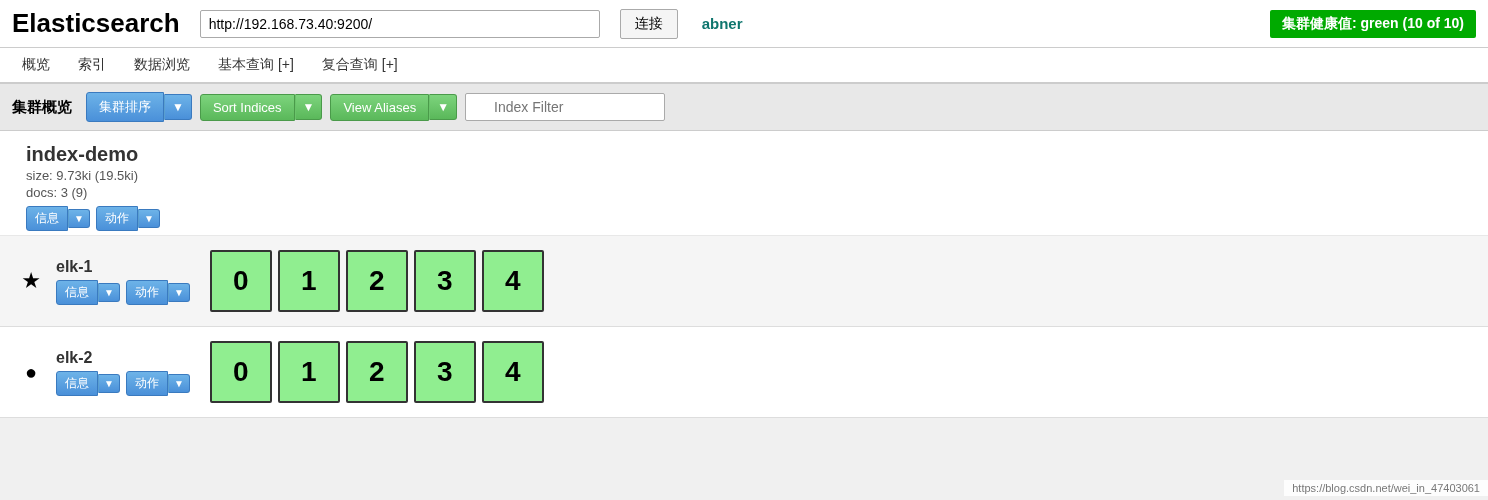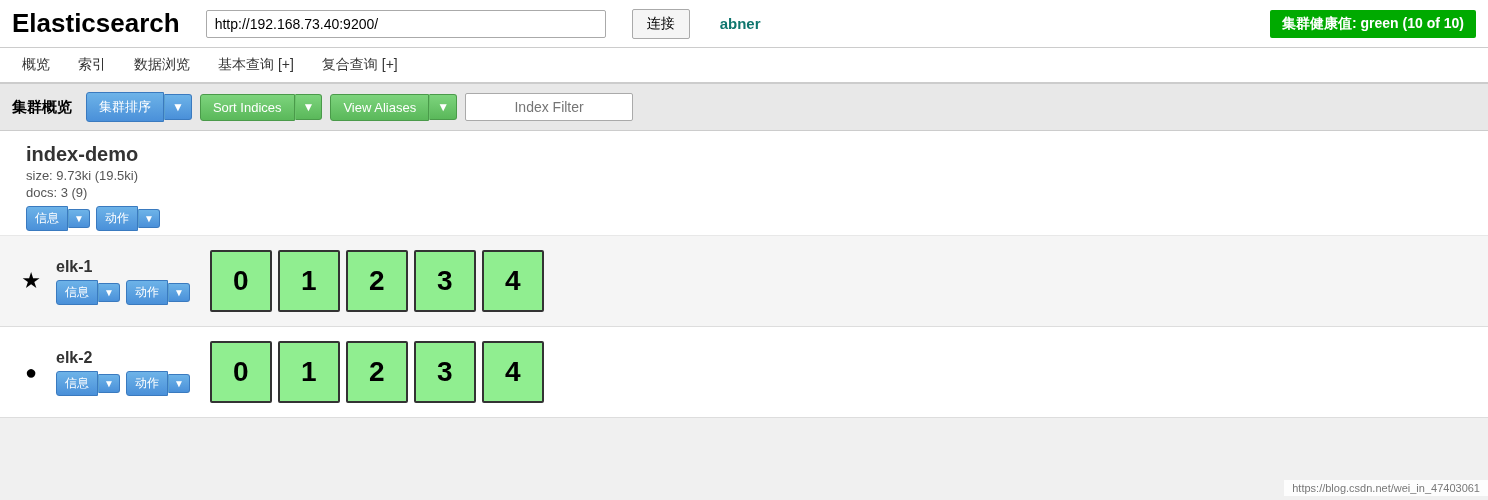--- a/index.html
+++ b/index.html
@@ -5,21 +5,21 @@
     * { box-sizing: border-box; margin: 0; padding: 0; }
     body { font-family: Arial, sans-serif; font-size: 14px; background: #f0f0f0; }
 
     
     .header {
       display: flex;
       align-items: center;
       background: #fff;
       padding: 8px 12px;
       border-bottom: 1px solid #ccc;
-      gap: 26px;
+      gap: 20px;
     }
     .header-title {
       font-size: 26px;
       font-weight: bold;
       color: #000;
       white-space: nowrap;
     }
     .url-input {
       flex: 1;
       max-width: 400px;
@@ -124,28 +124,27 @@
       background: linear-gradient(to bottom, #7dd47d, #5ab85a);
       color: #fff;
       border: 1px solid #4a9a4a;
       border-left: 1px solid #6ac46a;
       padding: 5px 7px;
       cursor: pointer;
       font-size: 12px;
       border-radius: 0 3px 3px 0;
     }
     .index-filter {
-      padding: 5px 4px;
+      padding: 5px 28px;
       border: 1px solid #aaa;
       background: #fff;
       font-size: 14px;
       color: #999;
       border-radius: 2px;
-      width: 168px;
-      text-align: center;
+      width: 200px;
     }
 
     
     .main-content {
       background: #fff;
       padding: 0;
     }
 
     
     .index-header-row {

